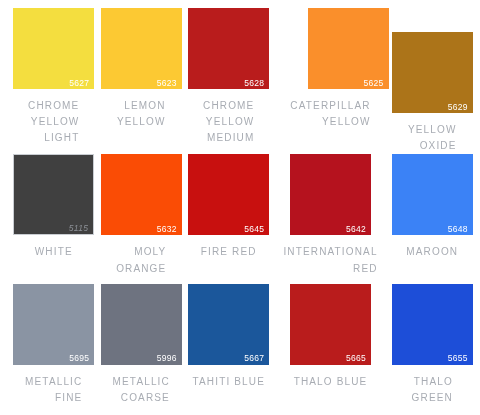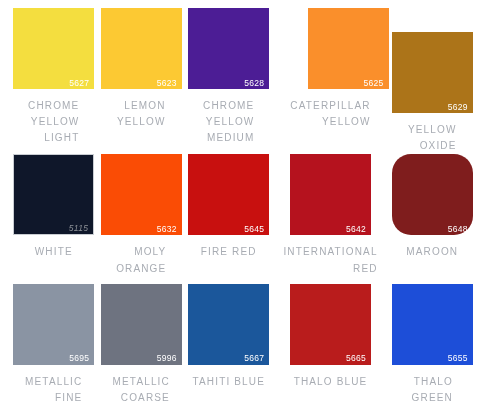--- a/index.html
+++ b/index.html
@@ -82,21 +82,21 @@
 LIGHT</div>
     </div>
     <div class="swatch-cell">
       <div class="chip" style="background: rgb(252, 201, 51);">
         <span class="chip-code light">5623</span>
       </div>
       <div class="chip-name">LEMON
 YELLOW</div>
     </div>
     <div class="swatch-cell">
-      <div class="chip" style="background: #4c1d95;">
+      <div class="chip" style="background: #b91c1c;">
         <span class="chip-code light">5628</span>
       </div>
       <div class="chip-name">CHROME
 YELLOW
 MEDIUM</div>
     </div>
     <div class="swatch-cell">
       <div class="chip" style="background: rgb(250, 143, 43); margin-left: 35px;">
         <span class="chip-code light">5625</span>
       </div>
@@ -104,21 +104,21 @@
 YELLOW</div>
     </div>
     <div class="swatch-cell">
       <div class="chip" style="background: rgb(172, 116, 25); margin-top: 24px;">
         <span class="chip-code light">5629</span>
       </div>
       <div class="chip-name">YELLOW
 OXIDE</div>
     </div>
     <div class="swatch-cell">
-      <div class="chip has-outline" style="background: #0f172a; font-style: italic;">
+      <div class="chip has-outline" style="background: #404040; font-style: italic;">
         <span class="chip-code dark">5115</span>
       </div>
       <div class="chip-name">WHITE</div>
     </div>
     <div class="swatch-cell">
       <div class="chip" style="background: rgb(250, 76, 5);">
         <span class="chip-code light">5632</span>
       </div>
       <div class="chip-name">MOLY
 ORANGE</div>
@@ -130,21 +130,21 @@
       <div class="chip-name">FIRE RED</div>
     </div>
     <div class="swatch-cell">
       <div class="chip" style="background: rgb(181, 18, 30);">
         <span class="chip-code light">5642</span>
       </div>
       <div class="chip-name">INTERNATIONAL
 RED</div>
     </div>
     <div class="swatch-cell">
-      <div class="chip" style="background: #7f1d1d; border-radius: 19px;">
+      <div class="chip" style="background: #3b82f6;">
         <span class="chip-code light">5648</span>
       </div>
       <div class="chip-name">MAROON</div>
     </div>
     <div class="swatch-cell">
       <div class="chip" style="background: rgb(138, 148, 163);">
         <span class="chip-code light">5695</span>
       </div>
       <div class="chip-name">METALLIC
 FINE</div>

